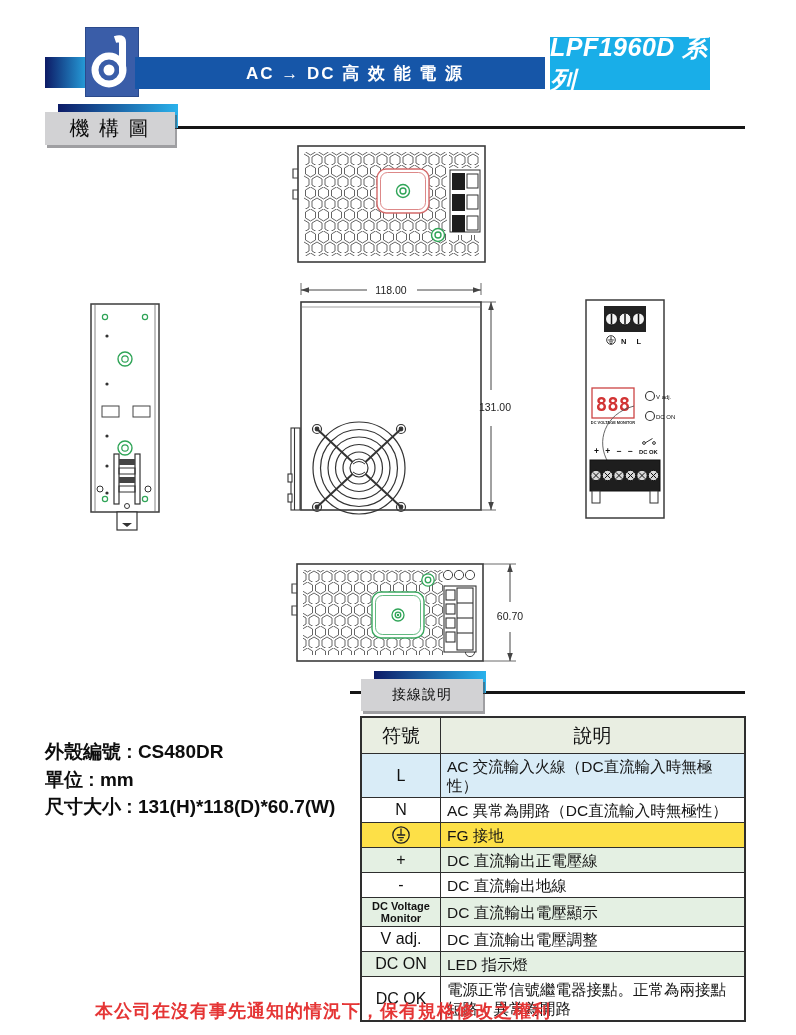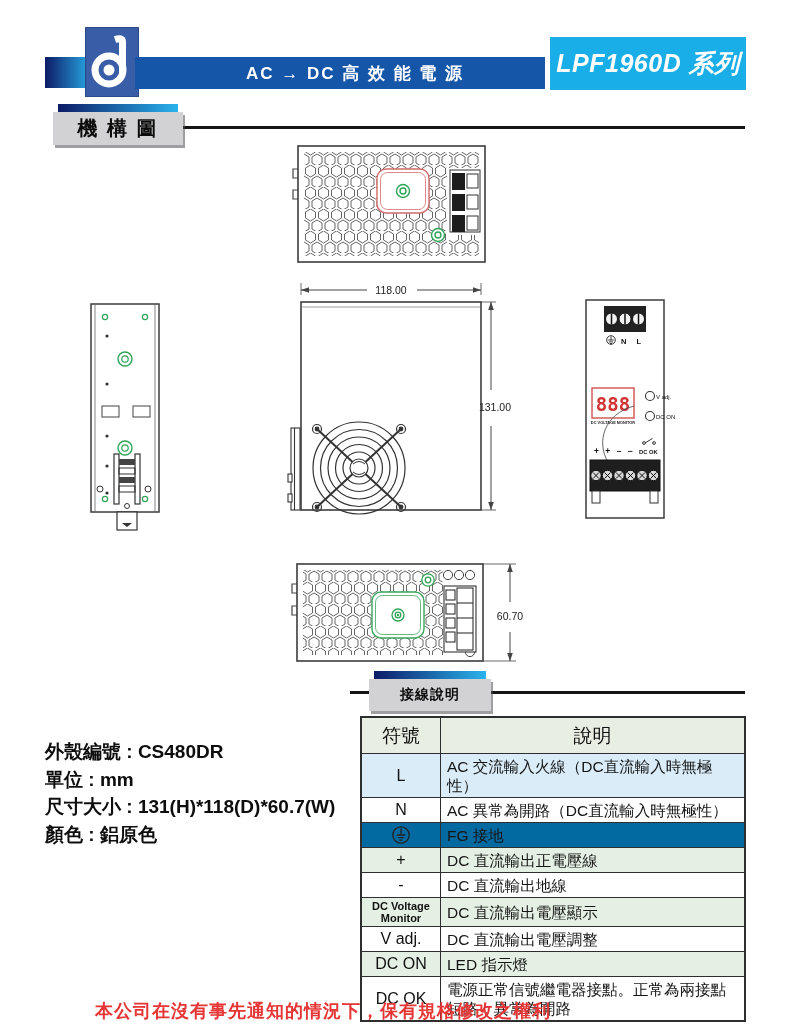--- a/index.html
+++ b/index.html
@@ -15,29 +15,29 @@
         font-family:"Liberation Sans","DejaVu Sans",sans-serif;color:#111;}
   .abs{position:absolute;}
   
   .accent-bar{left:45px;top:57px;width:48px;height:31px;
       background:linear-gradient(90deg,var(--accent-start),var(--accent-end));}
   .logo-box{left:85px;top:27px;width:52px;height:68px;background:var(--logo-box);
       border:1px solid #2b4a8c;display:flex;align-items:center;justify-content:center;}
   .main-bar{left:135px;top:57px;width:410px;height:32px;background:var(--header-bar);
       color:#fff;font-weight:bold;font-size:17px;letter-spacing:2px;
       display:flex;align-items:center;justify-content:center;padding-left:30px;box-sizing:border-box;}
-  .series-box{left:550px;top:37px;width:196px;height:53px;background:var(--series-box);
+  .series-box{left:550px;top:37px;width:160px;height:53px;background:var(--series-box);
       color:#fff;font-weight:bold;font-style:italic;font-size:25px;
       display:flex;align-items:center;justify-content:center;letter-spacing:0.5px;}
   
   .sec-grad{background:linear-gradient(90deg,var(--accent-start),var(--accent-end));}
   .g1{left:58px;top:104px;width:120px;height:24px;z-index:2;}
   .box1{left:45px;top:112px;width:130px;height:33px;z-index:3;}
   .sec-box{background:var(--section-box);box-shadow:2px 3px 0 rgba(80,80,85,.55);
-      display:flex;align-items:center;justify-content:center;font-weight:bold;color:#0b0b0b;margin-left:8px;}
+      display:flex;align-items:center;justify-content:center;font-weight:normal;color:#0b0b0b;}
   .box1{font-size:20px;letter-spacing:2px;}
   .line1{left:175px;top:126px;width:570px;height:3px;background:#151515;z-index:1;}
   .g2{left:374px;top:671px;width:112px;height:22px;z-index:2;}
   .box2{left:361px;top:679px;width:122px;height:32px;z-index:3;font-size:14px;letter-spacing:1px;}
   .line2{left:350px;top:691px;width:395px;height:3px;background:#151515;z-index:1;}
   
   .specs{left:45px;top:738px;font-size:19px;font-weight:bold;line-height:27.5px;color:#0d0d0d;}
   
   .wiring{left:360px;top:716px;width:386px;}
   table{border-collapse:collapse;width:100%;}
@@ -296,41 +296,40 @@
   </svg>
 
   <div class="abs sec-grad g2"></div>
   <div class="abs line2"></div>
   <div class="abs sec-box box2">接線說明</div>
 
   <div class="abs specs">
       <div>外殼編號 : CS480DR</div>
       <div>單位 : mm</div>
       <div>尺寸大小 : 131(H)*118(D)*60.7(W)</div>
-      <div>顏色 : 鋁原色</div>
     </div>
 
   <div class="abs wiring">
     <table>
       <thead>
         <tr>
           <th>符號</th>
           <th>說明</th>
         </tr>
       </thead>
       <tbody>
           <tr style="background: rgb(217, 236, 247);">
             <td class="sym">L</td>
             <td class="desc">AC 交流輸入火線（DC直流輸入時無極性）</td>
           </tr>
           <tr style="background: rgb(255, 255, 255);">
             <td class="sym">N</td>
             <td class="desc">AC 異常為開路（DC直流輸入時無極性）</td>
           </tr>
-          <tr style="background: #0369a1;">
+          <tr style="background: #fde047;">
             <td class="sym"><svg width="20" height="20" viewBox="0 0 20 20" style="vertical-align:middle">
                 <circle cx="10" cy="10" r="8.2" fill="none" stroke="#222" stroke-width="1.3"></circle>
                 <path d="M10 3.5 V10 M5.8 10 H14.2 M7.2 12.6 H12.8 M8.6 15.2 H11.4" stroke="#222" stroke-width="1.3" fill="none"></path>
               </svg></td>
             <td class="desc">FG 接地</td>
           </tr>
           <tr style="background: rgb(228, 240, 227);">
             <td class="sym">+</td>
             <td class="desc">DC 直流輸出正電壓線</td>
           </tr>

